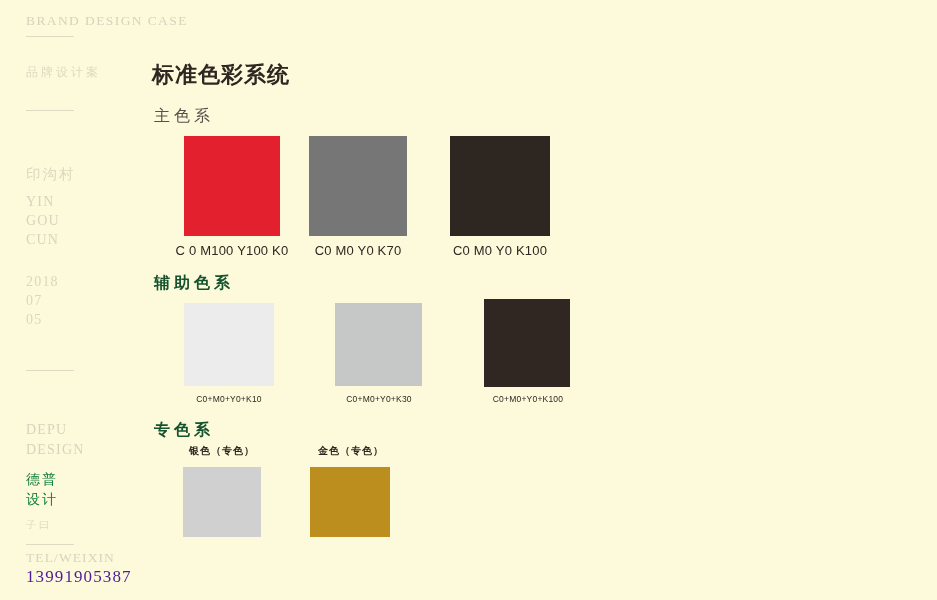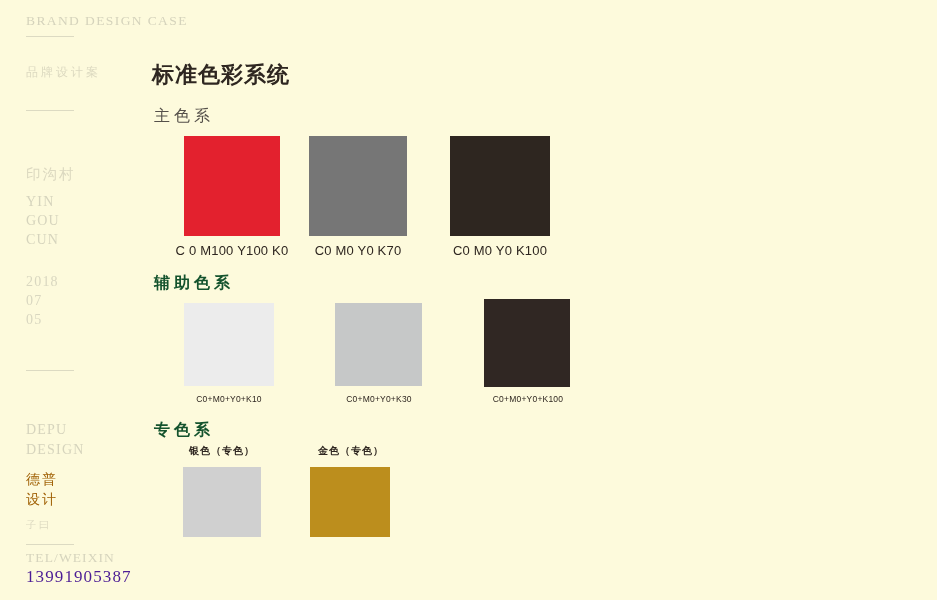--- a/index.html
+++ b/index.html
@@ -48,21 +48,21 @@
     color:#D9D7C0; font-family:"Liberation Serif", serif;
   }
   .sb-studio-en {
     position:absolute; left:26px; top:420px;
     font-size:14px; line-height:20px; letter-spacing:1.2px;
     color:#D6D4BD; font-family:"Liberation Serif", serif;
   }
   .sb-studio-cn {
     position:absolute; left:26px; top:470px;
     font-size:14px; line-height:20px; letter-spacing:2px;
-    color:#a16207; font-family:Liberation Mono, monospace;
+    color:#15803d; font-family:Liberation Mono, monospace;
   }
   .sb-zi {
     position:absolute; left:26px; top:518px;
     font-size:10px; letter-spacing:3px; color:#DCD9C0;
     font-family:"DejaVu Sans", sans-serif;
   }
   .sb-tel-label {
     position:absolute; left:26px; top:550px;
     font-size:13.5px; letter-spacing:1.1px; color:#D6D4BD;
     font-family:"Liberation Serif", serif; white-space:nowrap;

